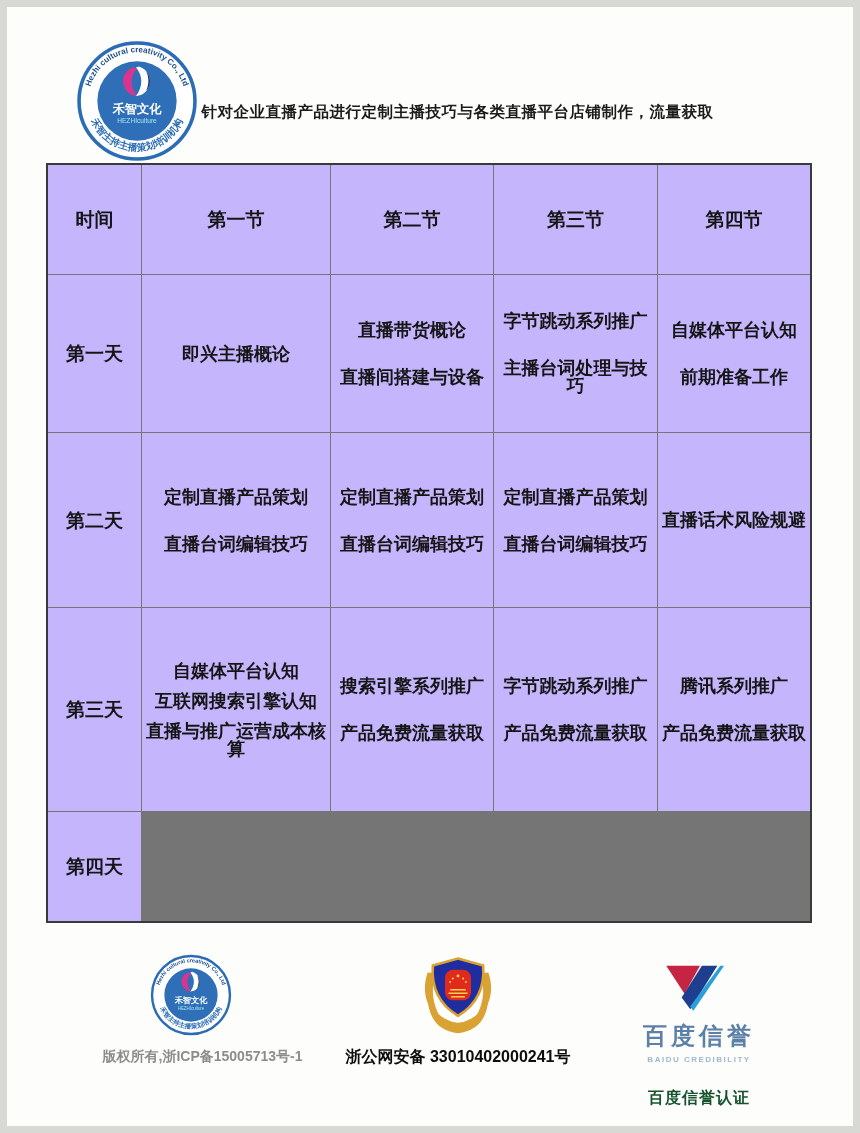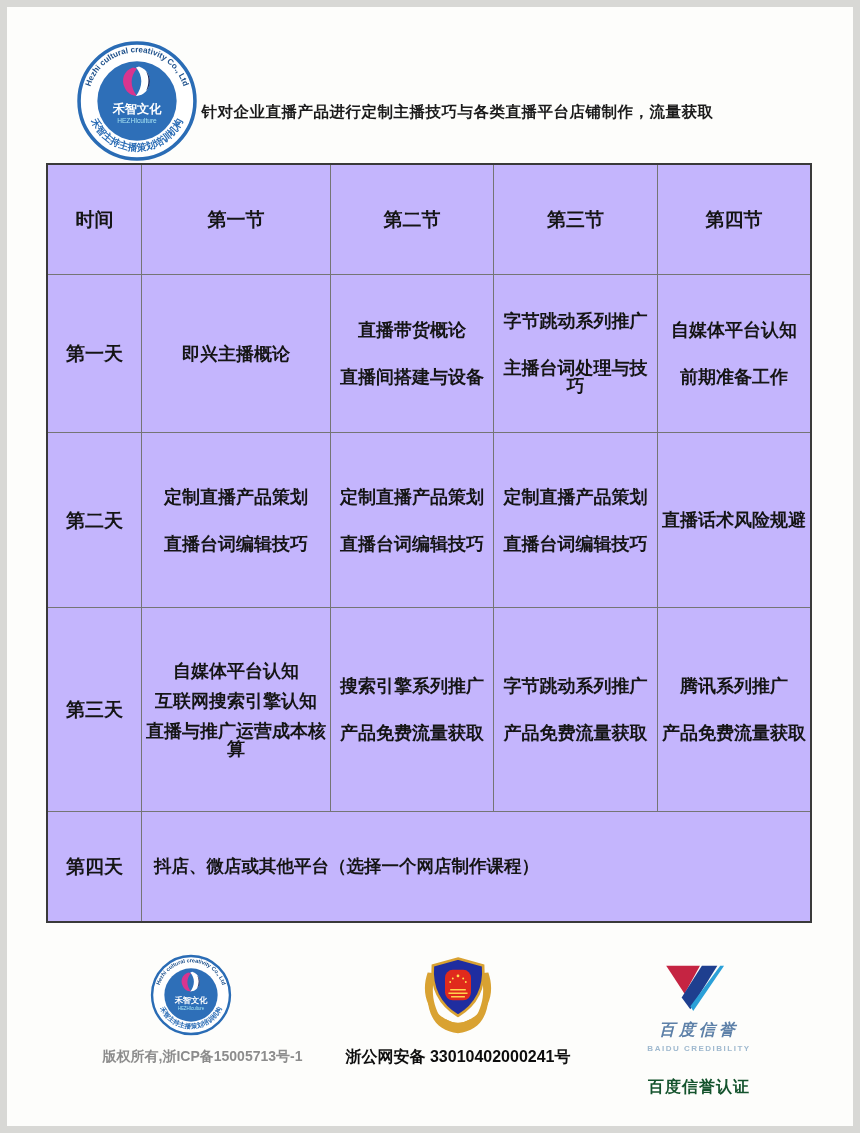--- a/index.html
+++ b/index.html
@@ -50,21 +50,21 @@
     position:absolute;left:65px;top:1048px;width:275px;text-align:center;
     font-size:14px;color:var(--text-gray,#8c8c8c);font-weight:bold;
   }
   .police-badge{position:absolute;left:419px;top:951px;width:78px;height:88px;}
   .police-text{
     position:absolute;left:327px;top:1047px;width:262px;text-align:center;
     font-size:16px;font-weight:bold;color:#0d0d0d;
   }
   .baidu{position:absolute;left:629px;top:960px;width:140px;text-align:center;}
   .baidu svg{display:block;margin:0 auto;}
-  .baidu-name{font-size:16px;letter-spacing:4px;color:var(--baidu-text,#5d80a8);font-weight:bold;margin-top:6px;font-style:italic;}
+  .baidu-name{font-size:24px;letter-spacing:4px;color:var(--baidu-text,#5d80a8);font-weight:bold;margin-top:6px;}
   .baidu-en{font-size:8px;letter-spacing:1.5px;color:var(--baidu-text-light,#9fb9cf);margin-top:3px;font-weight:bold;}
   .baidu-caption{font-size:16px;font-weight:bold;color:#14532d;margin-top:24px;letter-spacing:1px;}
 </style>
 </head>
 <body>
 
 <div class="page">
 
   <svg class="logo-header" viewBox="0 0 120 120">
     <circle cx="60" cy="60" r="57" fill="#ffffff" stroke="var(--logo-blue)" stroke-width="3.5"></circle>
@@ -141,23 +141,20 @@
     <div class="cell">
       <span>字节跳动系列推广</span>
       <span>产品免费流量获取</span>
     </div>
     <div class="cell">
       <span>腾讯系列推广</span>
       <span>产品免费流量获取</span>
     </div>
 
     <div class="cell time">第四天</div>
-    <div class="cell merged">
-      <span>抖店、微店或其他平台（选择一个网店制作课程）</span>
-    </div>
   </div>
 
   <svg class="logo-footer" viewBox="0 0 120 120">
     <circle cx="60" cy="60" r="57" fill="#ffffff" stroke="var(--logo-blue)" stroke-width="3.5"></circle>
     <circle cx="60" cy="60" r="39" fill="var(--logo-inner)"></circle>
     <path id="arcTop2" d="M 12 60 A 48 48 0 0 1 108 60" fill="none"></path>
     <text font-size="8" fill="#1c4f8a" font-weight="bold">
       <textPath href="#arcTop2" startOffset="50%" text-anchor="middle">Hezhi cultural creativity Co., Ltd</textPath>
     </text>
     <path id="arcBot2" d="M 11 60 A 49 49 0 0 0 109 60" fill="none"></path>

